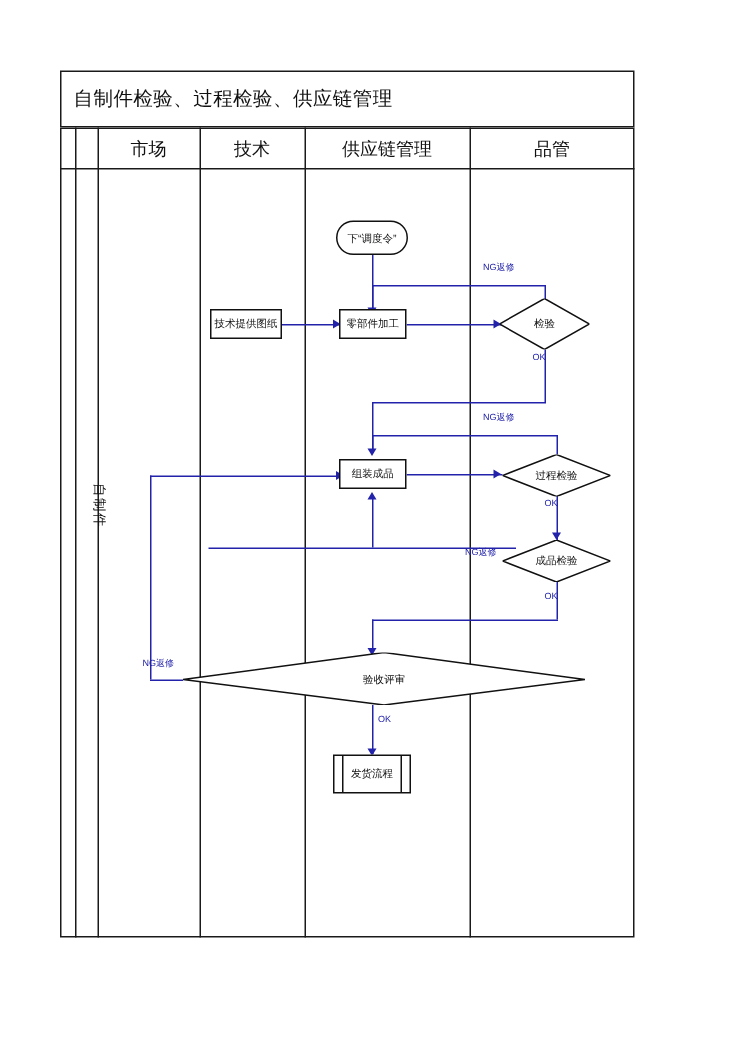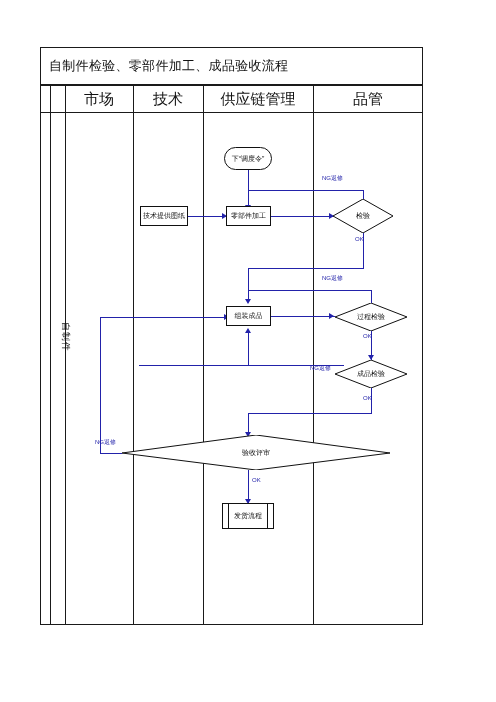--- a/index.html
+++ b/index.html
@@ -69,21 +69,21 @@
   .vline.v2 { left: 133px; }
   .vline.v3 { left: 203px; }
   .vline.v4 { left: 313px; }
 
   .col-hdr {
     position: absolute;
     top: 91px;
     height: 16px;
     line-height: 16px;
     text-align: center;
-    font-size: 15px;
+    font-size: 12px;
     color: #111;
     white-space: nowrap;
   }
   .col-hdr.c1 { left: 65px;  width: 68px; }
   .col-hdr.c2 { left: 133px; width: 70px; }
   .col-hdr.c3 { left: 203px; width: 110px; }
   .col-hdr.c4 { left: 313px; width: 110px; }
 
   
   .lane-label {
@@ -193,21 +193,21 @@
     z-index: 7;
     font-family: "Liberation Sans", "DejaVu Sans", sans-serif;
   }
 </style>
 </head>
 <body>
 
 <div id="page">
 
   <div class="title-box">
-    <div class="title-text">自制件检验、零部件加工、成品验收流程</div>
+    <div class="title-text">自制件检验、过程检验、供应链管理</div>
   </div>
 
   <div class="table-box"></div>
   <div class="hdr-sep"></div>
   <div class="vline v0"></div>
   <div class="vline v1"></div>
   <div class="vline v2"></div>
   <div class="vline v3"></div>
   <div class="vline v4"></div>
 

